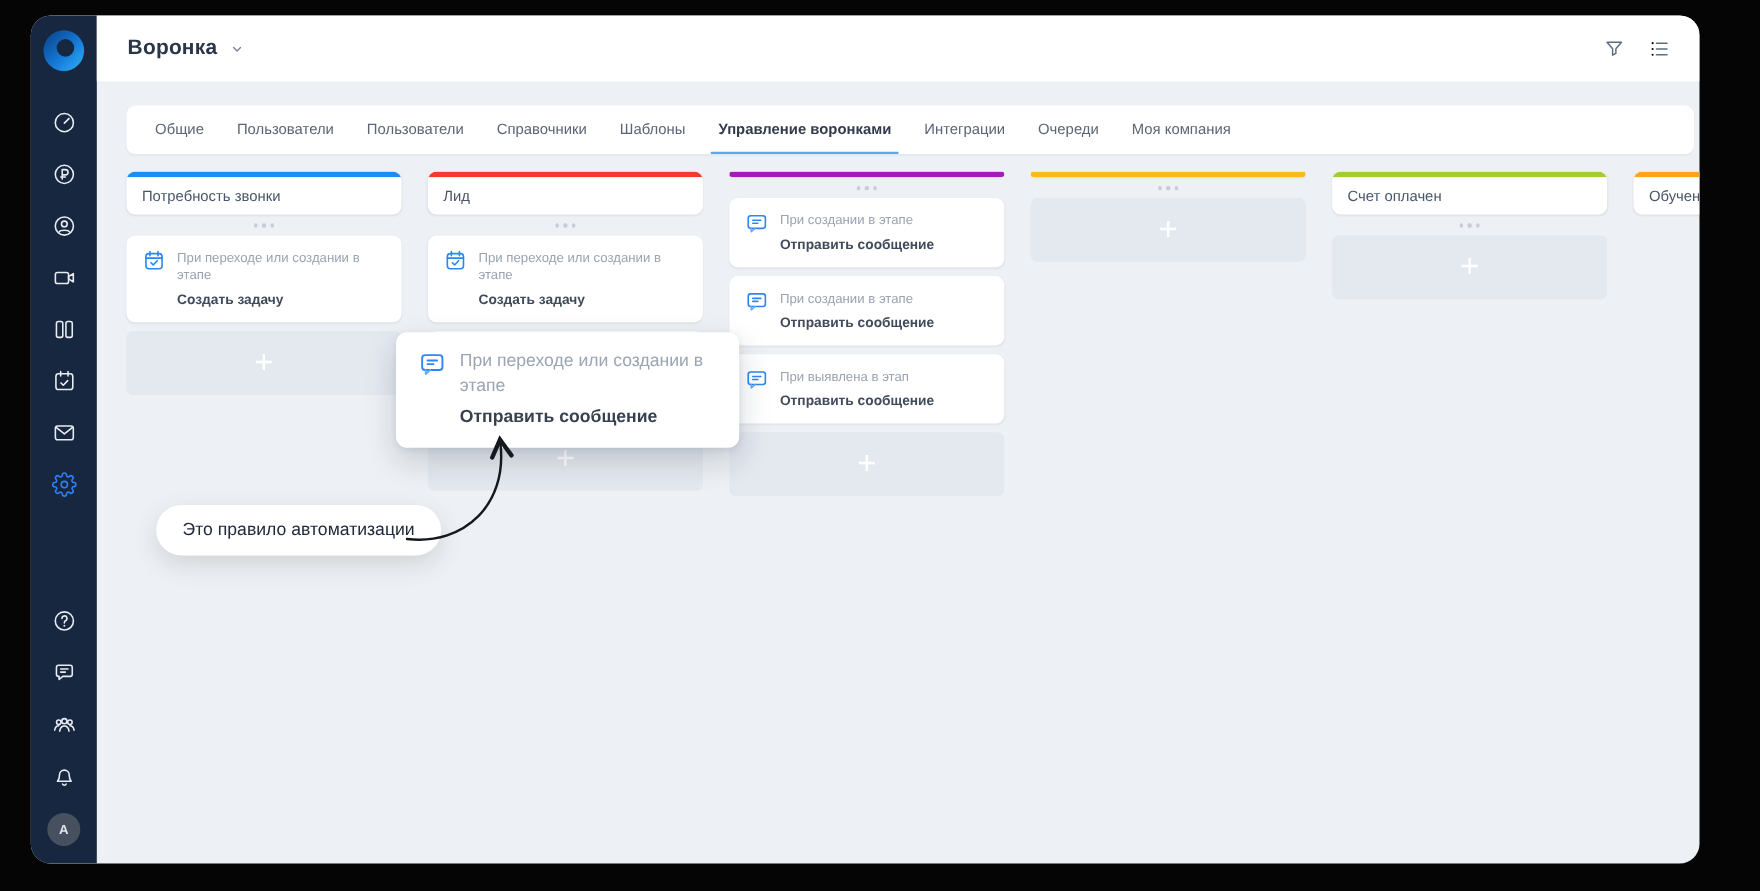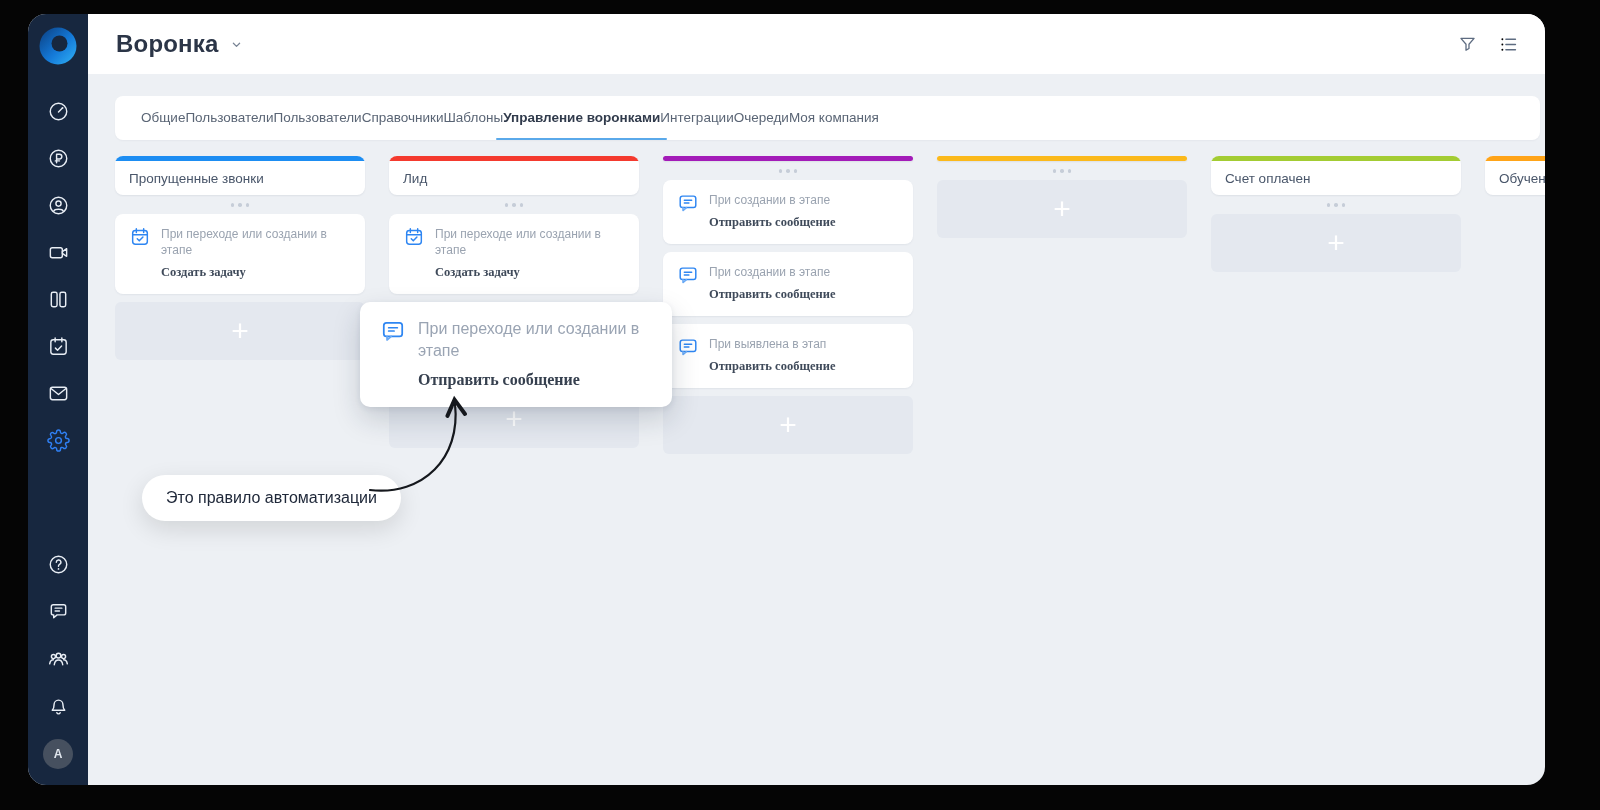--- a/index.html
+++ b/index.html
@@ -19,31 +19,31 @@
                  stroke-linecap:round; stroke-linejoin:round; }
   .nav-btn.active { color:#2f80f5; }
   .nav-bottom { margin-top:auto; display:flex; flex-direction:column; align-items:center; }
   .avatar { width:30px; height:30px; border-radius:50%; background:#46505f; color:#dfe5ec;
             font-size:12px; font-weight:700; display:flex; align-items:center; justify-content:center;
             margin-top:10px; cursor:pointer; }
 
   
   .main { flex:1; display:flex; flex-direction:column; min-width:0; }
   .topbar { height:60px; flex:none; background:#ffffff; display:flex; align-items:center; padding:0 26px 0 28px; }
-  .topbar-title { font-size:24px; font-weight:700; color:#2b3547; letter-spacing:.2px; }
+  .topbar-title { font-size:19px; font-weight:700; color:#2b3547; letter-spacing:.2px; }
   .title-chevron { margin-left:10px; display:flex; cursor:pointer; }
   .title-chevron svg { width:15px; height:15px; stroke:#7a8596; fill:none; stroke-width:2; stroke-linecap:round; stroke-linejoin:round; }
   .topbar-right { margin-left:auto; display:flex; gap:20px; align-items:center; }
   .tb-icon { cursor:pointer; display:flex; }
   .tb-icon svg { width:21px; height:21px; stroke:#5e6c81; fill:none; stroke-width:1.5; stroke-linecap:round; stroke-linejoin:round; }
 
   .content { flex:1; padding:22px 5px 0 27px; overflow:hidden; position:relative; }
 
   .tabbar { background:#fff; border-radius:8px; height:44px; display:flex; align-items:center;
-            padding:0 26px; margin-bottom:16px; box-shadow:0 1px 2px rgba(20,35,60,.04); }
+            padding:0 26px; gap:30px; margin-bottom:16px; box-shadow:0 1px 2px rgba(20,35,60,.04); }
   .tab { font-size:13.5px; color:#5a6575; cursor:pointer; position:relative; line-height:44px; height:44px; white-space:nowrap; }
   .tab.active { color:#313b4c; font-weight:700; }
   .tab.active::after { content:""; position:absolute; left:-7px; right:-7px; bottom:0; height:2.5px;
                        background:#5aa9ea; border-radius:2px; }
 
   
   .board { position:relative; display:flex; gap:24px; align-items:flex-start; width:max-content; }
   .column { width:250px; flex:none; }
   .col-header { background:#fff; border-radius:8px; overflow:hidden; cursor:pointer;
                 box-shadow:0 1px 2px rgba(20,35,60,.07); }
@@ -51,35 +51,35 @@
   .col-name { padding:10px 14px 9px; font-size:13.5px; color:#49566a; white-space:nowrap; overflow:hidden; }
   .col-dots { display:flex; justify-content:center; gap:4px; padding:8px 0 7px; cursor:pointer; }
   .col-dots i { width:3.5px; height:3.5px; border-radius:50%; background:#c6cdd8; }
   .col-cards { display:flex; flex-direction:column; gap:8px; }
   .card { background:#fff; border-radius:8px; padding:12px 14px 14px; display:flex; gap:10px;
           box-shadow:0 1px 2px rgba(20,35,60,.06); cursor:pointer; }
   .card-icon { flex:none; width:22px; height:22px; }
   .card-icon svg { width:22px; height:22px; stroke:#2e86f2; fill:none; stroke-width:1.6; stroke-linecap:round; stroke-linejoin:round; }
   .card-body { display:flex; flex-direction:column; min-width:0; }
   .card-trigger { font-size:12px; line-height:1.35; color:#9aa3b0; }
-  .card-action { font-size:12.5px; font-weight:700; color:#3f4a5a; margin-top:7px;font-family:Liberation Serif, serif; }
+  .card-action { font-size:12.5px; font-weight:700; color:#3f4a5a; margin-top:7px; }
   .add-zone { background:#e4e8ef; border-radius:6px; height:58px; display:flex; align-items:center;
               justify-content:center; cursor:pointer; }
   .add-zone span { color:#fff; font-size:30px; font-weight:300; line-height:1; }
 
   
   .overlay-card { position:absolute; left:245px; top:146px; width:312px; z-index:6;
                   background:#fff; border-radius:10px; padding:16px 20px 18px; display:flex; gap:12px;
                   box-shadow:0 12px 28px rgba(21,38,62,.18), 0 2px 6px rgba(21,38,62,.08); cursor:pointer; }
   .overlay-card .card-icon, .overlay-card .card-icon svg { width:26px; height:26px; }
   .overlay-card .card-trigger { font-size:16px; color:#9aa4b3; }
   .overlay-card .card-action { font-size:16px; color:#36404f; margin-top:10px; }
   .tooltip { position:absolute; left:27px; top:303px; z-index:7; background:#fff; border-radius:26px;
              padding:14px 24px; font-size:16px; color:#20293a; white-space:nowrap;
-             box-shadow:0 8px 24px rgba(0,0,0,.12);margin-top:16px; }
+             box-shadow:0 8px 24px rgba(0,0,0,.12); }
   .arrow-svg { position:absolute; left:250px; top:236px; width:105px; height:108px; z-index:7; overflow:visible; pointer-events:none; }
 </style>
 </head>
 <body>
 
 <div class="window">
 
   <nav class="sidebar">
     <svg class="logo" viewBox="0 0 40 40">
       <defs>
@@ -237,21 +237,21 @@
           <defs>
             <marker id="ah" markerWidth="10" markerHeight="10" refX="6" refY="5" orient="auto">
               <path d="M1 1L8 5L1 9" fill="none" stroke="#15181d" stroke-width="1.8" stroke-linecap="round"></path>
             </marker>
           </defs>
           <path d="M5 98 C 58 104, 96 66, 90 12" fill="none" stroke="#15181d" stroke-width="2.2" stroke-linecap="round" marker-end="url(#ah)"></path>
         </svg>
       <div class="column">
             <div class="col-header">
               <div class="col-accent" style="background: rgb(29, 141, 242);"></div>
-              <div class="col-name">Пропущенные звонки</div>
+              <div class="col-name">Потребность звонки</div>
             </div>
             <div class="col-dots">
               <i></i>
               <i></i>
               <i></i>
             </div>
             <div class="col-cards">
               <div class="card">
                 <span class="card-icon"><svg viewBox="0 0 24 24">
                     <rect x="4" y="5" width="16" height="15" rx="3"></rect>

